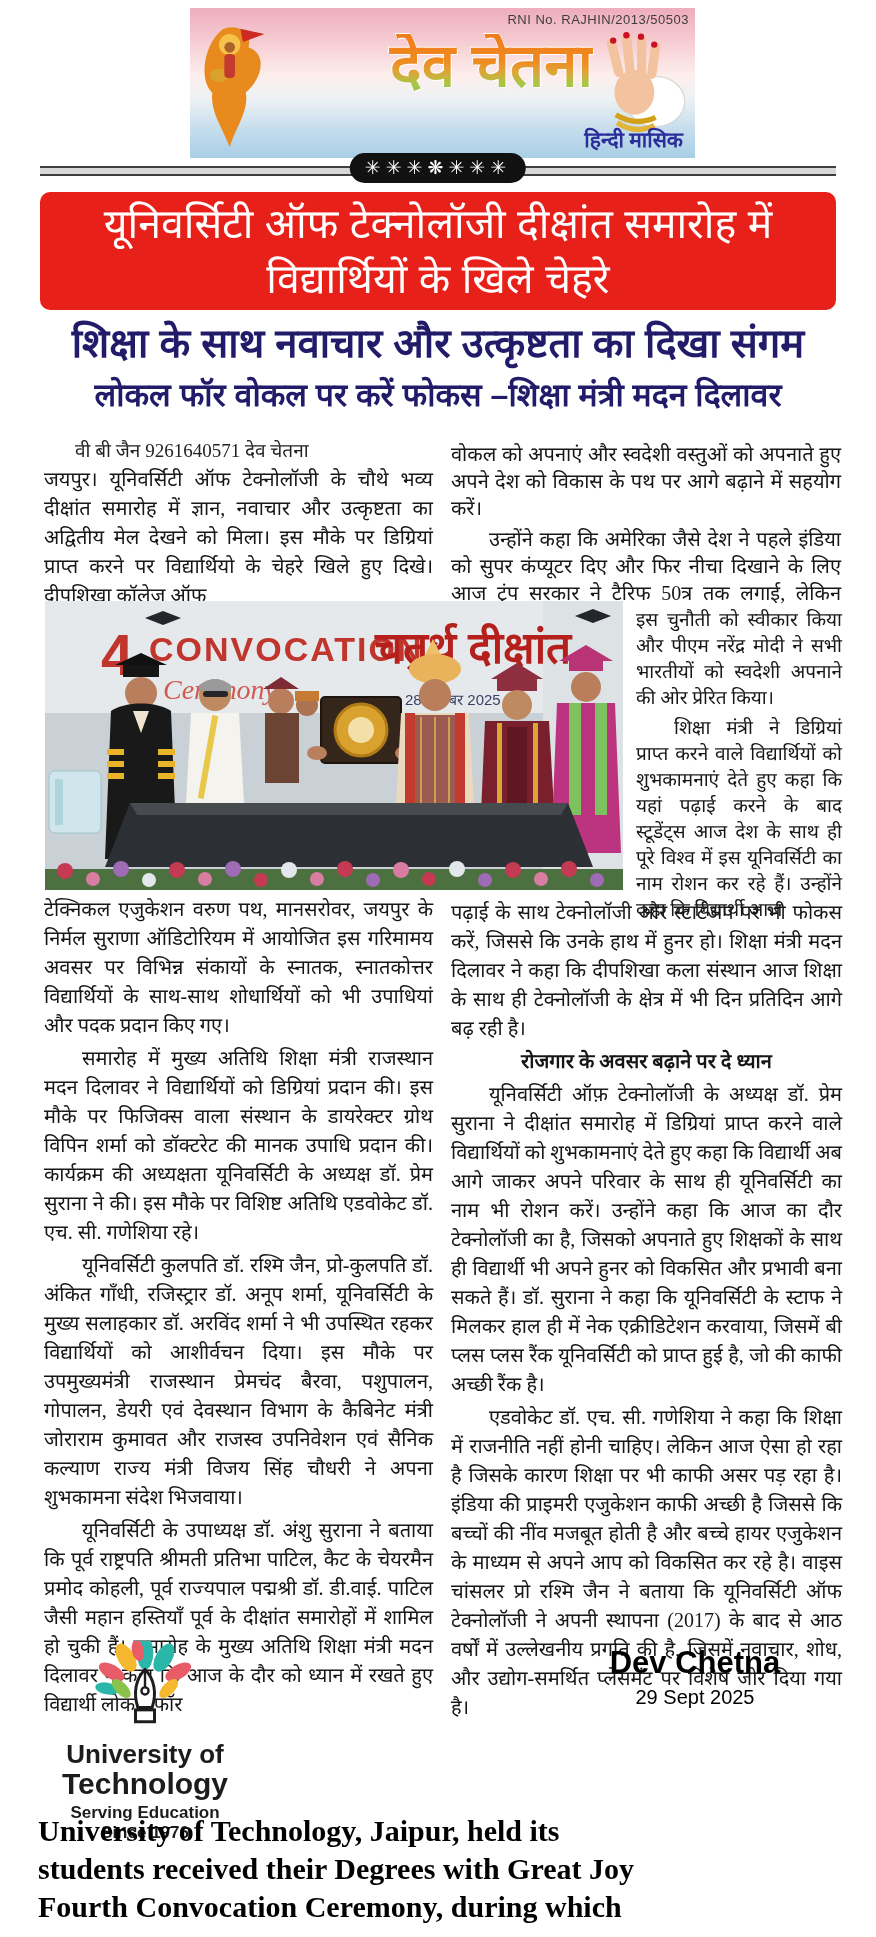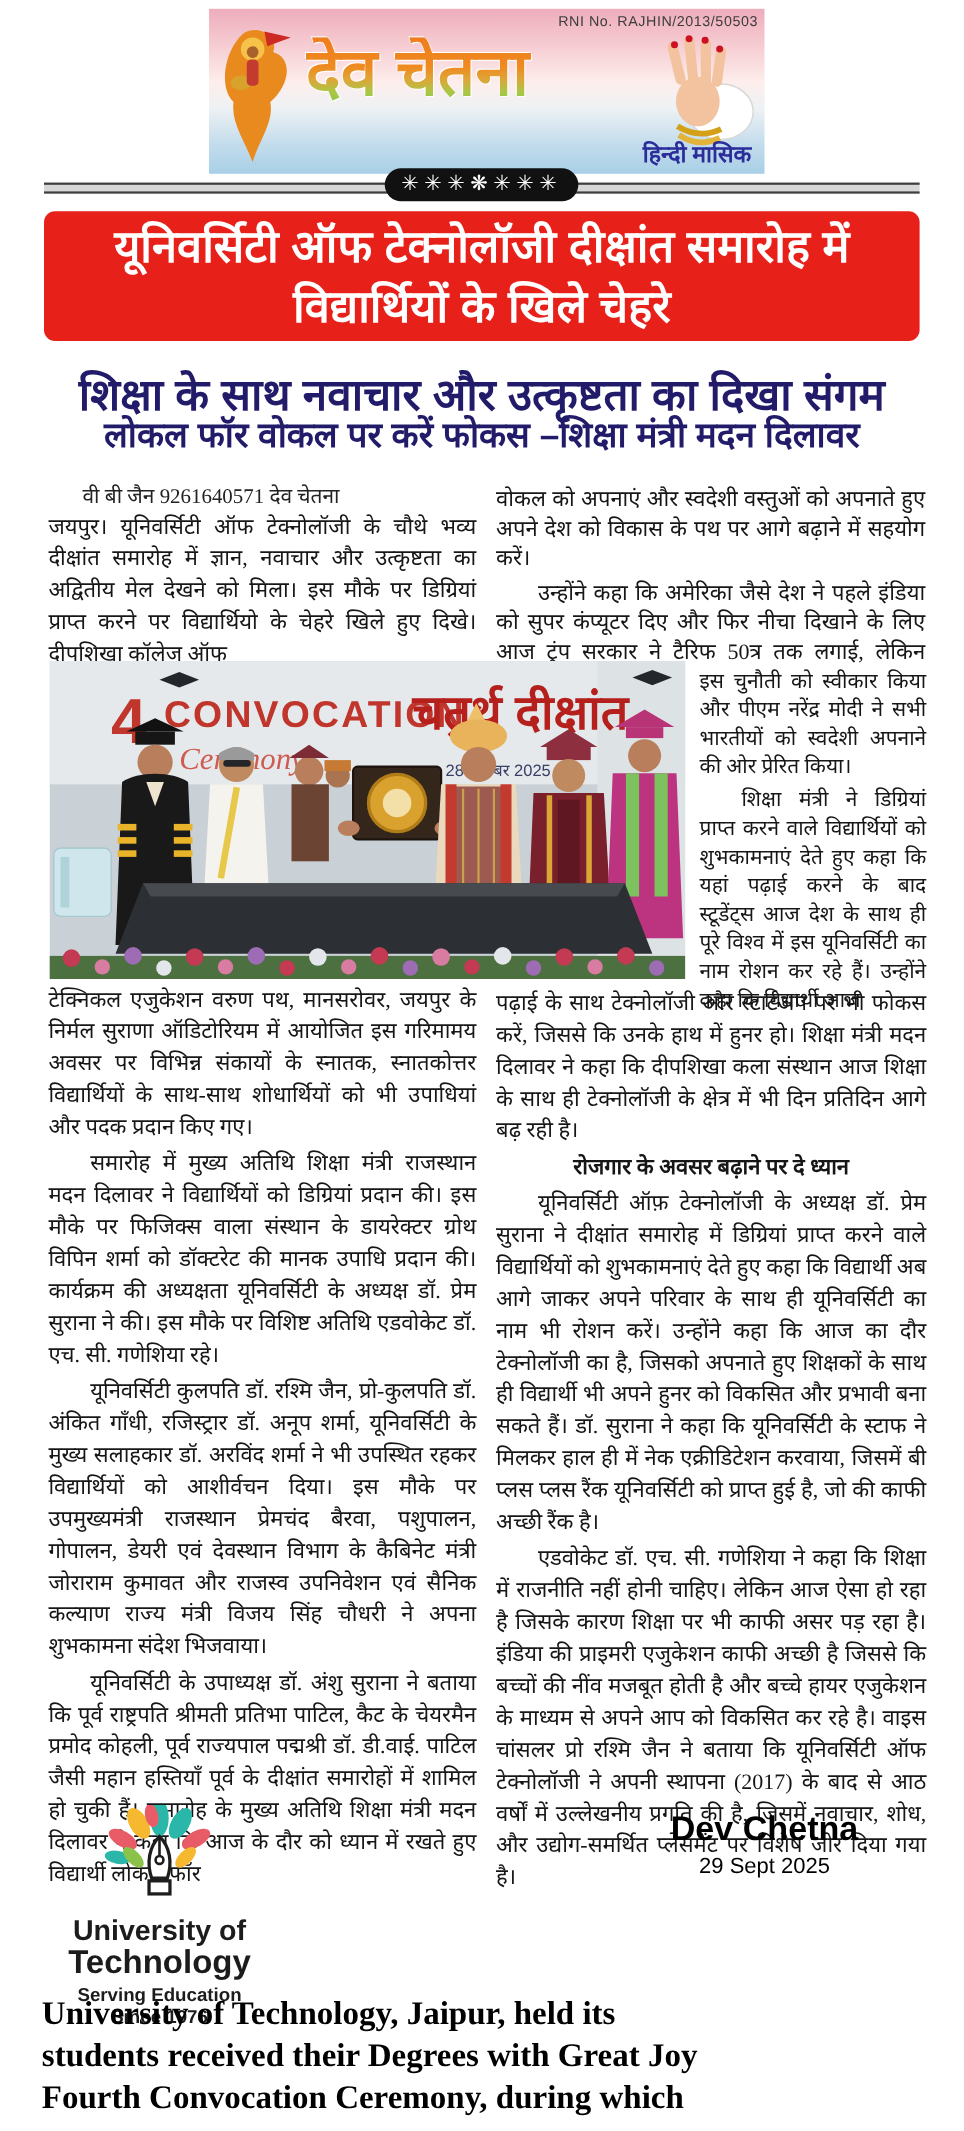--- a/index.html
+++ b/index.html
@@ -4,42 +4,42 @@
 <style>
   html,body { margin:0; padding:0; background:#ffffff; }
   .page { position:relative; width:876px; height:1937px; background:#ffffff;
           font-family:"Liberation Serif", serif; overflow:hidden; color:#141414; }
 
   
   .masthead { position:absolute; left:190px; top:8px; width:505px; height:150px;
     background:linear-gradient(180deg,#eeadbc 0%,#f5c9d0 20%,#fdeeec 45%,#eef2f4 60%,#c3dcec 82%,#a8cfe6 100%); }
   .rni { position:absolute; top:4px; right:6px; font-family:"Liberation Sans",sans-serif;
          font-size:13px; color:#3d3d3d; letter-spacing:.5px; }
-  .np-title { position:absolute; left:88px; top:26px; width:315px; text-align:left;
+  .np-title { position:absolute; left:88px; top:26px; width:315px; text-align:right;
     font-family:"Liberation Sans",sans-serif; font-weight:bold; font-size:60px; line-height:1.05;
     background:linear-gradient(180deg,#f07c1d 0%,#ef8a20 42%,#dfa437 60%,#a8c847 80%,#8cbe3c 100%);
     -webkit-background-clip:text; background-clip:text; color:transparent;
     filter:drop-shadow(1px 1px 0 #ffffff) drop-shadow(-1px -1px 0 #ffffff); }
   .edition { position:absolute; right:12px; bottom:5px; font-weight:bold; font-size:21px; color:#2b2d9a; }
   .durga { position:absolute; left:4px; top:14px; }
   .hand  { position:absolute; right:6px; top:22px; }
 
   
   .rule { position:absolute; left:40px; right:40px; top:166px; height:6px;
           border-top:2px solid #3f3f3f; border-bottom:2px solid #3f3f3f; background:#d8d8d8; }
   .star-pill { position:absolute; left:50%; top:153px; transform:translateX(-50%);
     background:#111; color:#fff; border-radius:16px; padding:3px 15px 5px;
     font-family:"DejaVu Sans",sans-serif; font-size:19px; letter-spacing:5px; z-index:2; white-space:nowrap; }
 
   
   .banner { position:absolute; left:40px; top:192px; width:796px; height:118px; box-sizing:border-box;
     background:#e8201a; border-radius:10px; color:#ffffff; text-align:center;
-    font-family:"Liberation Sans",sans-serif; font-weight:bold; font-size:41px; line-height:55px; padding-top:5px; }
+    font-family:"Liberation Sans",sans-serif; font-weight:normal; font-size:41px; line-height:55px; padding-top:5px; }
   .sub1 { position:absolute; left:0; top:314px; width:100%; text-align:center;
-    font-family:"Liberation Sans",sans-serif; font-weight:bold; font-size:40px; color:#211b6a;margin-top:16px; }
+    font-family:"Liberation Sans",sans-serif; font-weight:bold; font-size:40px; color:#211b6a; }
   .sub2 { position:absolute; left:0; top:372px; width:100%; text-align:center;
     font-family:"Liberation Sans",sans-serif; font-weight:bold; font-size:32px; color:#211b6a; }
 
   
   .body { position:absolute; font-size:20px; line-height:29px; text-align:justify; color:#161616; }
   .body p { margin:4px; }
   .ind { text-indent:38px; }
   .byline { position:absolute; left:40px; top:437px; width:397px; font-size:19px; text-indent:35px; color:#222; }
   .lt { left:40px;  top:461px; width:397px; }
   .rt { left:447px; top:437px; width:398px; line-height:27px; }

